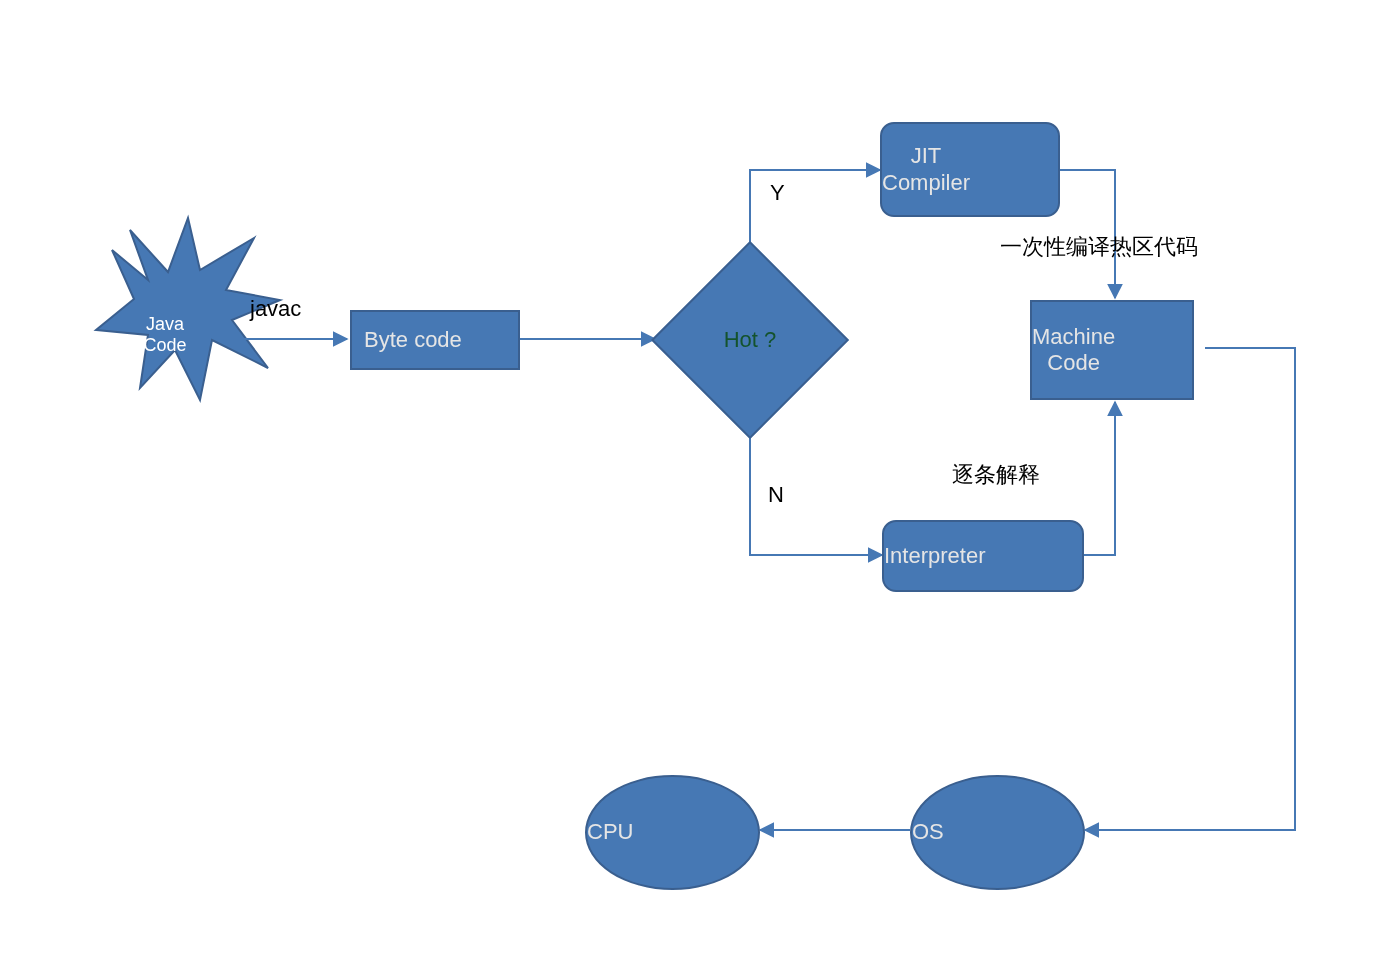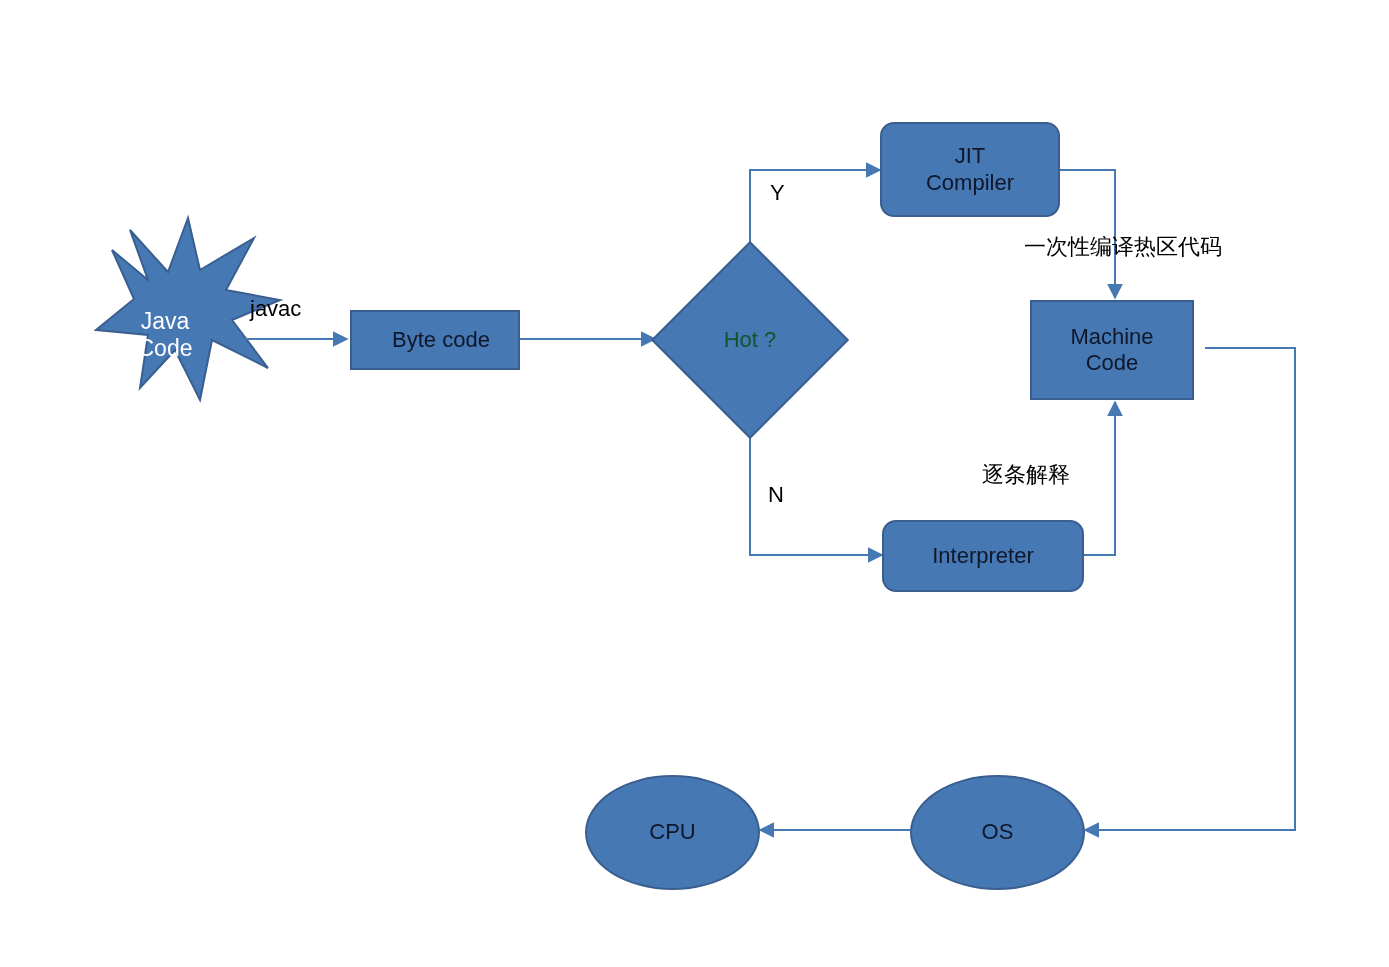--- a/index.html
+++ b/index.html
@@ -11,23 +11,22 @@
   .canvas {
     position: relative;
     width: 1389px;
     height: 967px;
   }
   .shape {
     position: absolute;
     box-sizing: border-box;
     display: flex;
     align-items: center;
-    justify-content: center;
     text-align: center;
-    color: #0f172a;
+    color: #e5e5e5;
     font-size: 22px;
     line-height: 1.2;
   }
   .rect {
     background: #4678b4;
     border: 2px solid #3a5f8f;
   }
   .rounded {
     border-radius: 14px;
   }
@@ -61,21 +60,21 @@
     left: 0; top: 0; right: 0; bottom: 0;
     display: flex;
     align-items: center;
     justify-content: center;
     color: #14532d;
     font-size: 22px;
   }
   .starburst {
     position: absolute;
     color: #fff;
-    font-size: 23px;
+    font-size: 18px;
     display: flex;
     align-items: center;
     justify-content: center;
     text-align: center;
   }
 </style>
 </head>
 <body>
 
 <div class="canvas">
@@ -144,16 +143,16 @@
     <span>CPU</span>
   </div>
 
   <div class="shape rect ellipse" style="left:910px; top:775px; width:175px; height:115px;">
     <span>OS</span>
   </div>
 
   <div class="label" style="left:250px; top:296px;">javac</div>
   <div class="label" style="left:770px; top:180px;">Y</div>
   <div class="label" style="left:768px; top:482px;">N</div>
-  <div class="label" style="left:1024px; top:232px;">一次性编译热区代码</div>
-  <div class="label" style="left:982px; top:460px;">逐条解释</div>
+  <div class="label" style="left:1000px; top:232px;">一次性编译热区代码</div>
+  <div class="label" style="left:952px; top:460px;">逐条解释</div>
 
 </div>
 
 </body></html>

